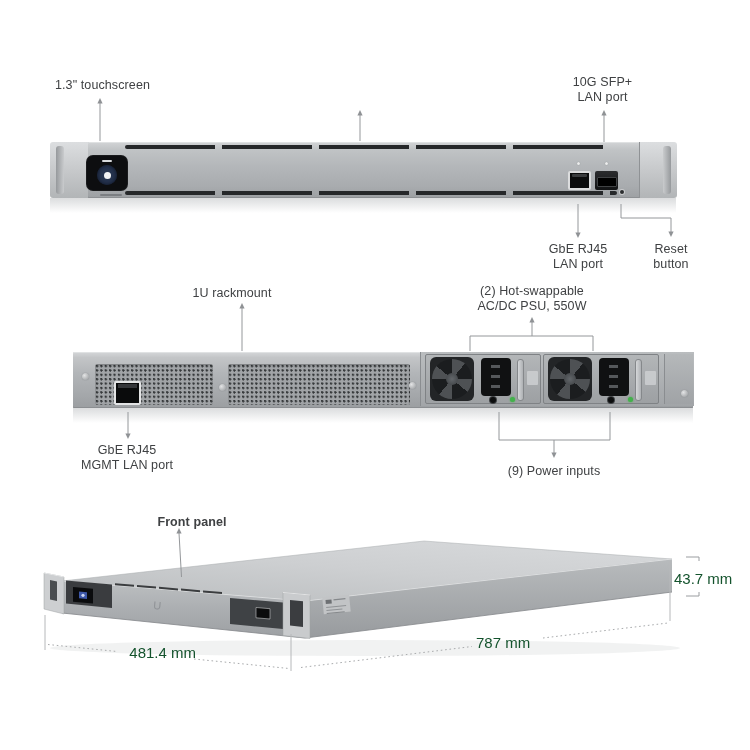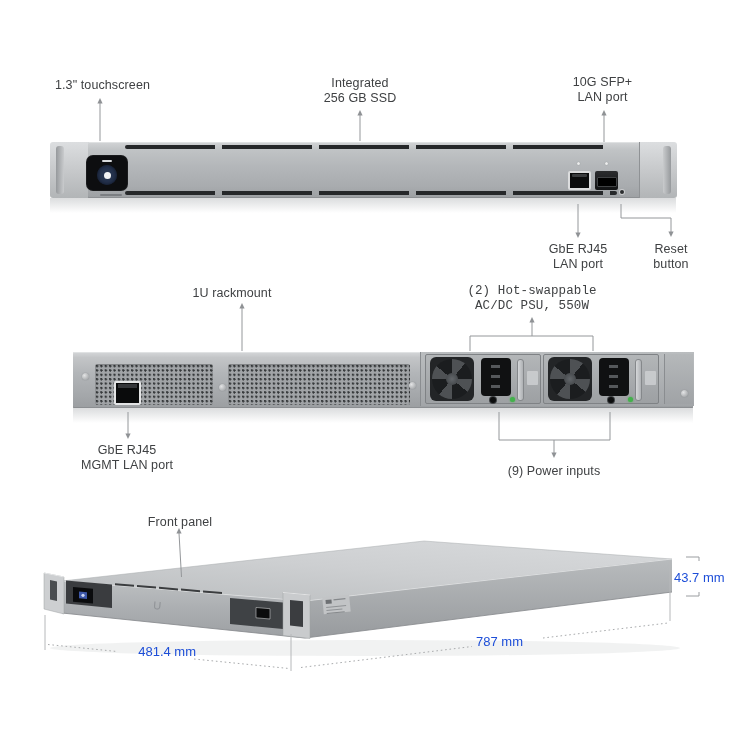--- a/index.html
+++ b/index.html
@@ -1,20 +1,20 @@
 <!DOCTYPE html>
 <html><head>
 <meta charset="utf-8">
 <style>
   html,body{margin:0;padding:0;background:#fff;}
   .canvas{position:relative;width:750px;height:750px;background:#ffffff;overflow:hidden;
           font-family:"Liberation Sans",sans-serif;}
   .label{position:absolute;color:#3f4143;font-size:12.5px;line-height:1.2;text-align:center;letter-spacing:.1px;}
   .label span{display:block;}
-  .dim{position:absolute;color:#1d4ed8;font-size:13px;}
+  .dim{position:absolute;color:#14532d;font-size:15px;}
 
   
   .front-device{position:absolute;left:50px;top:142px;width:626px;height:56px;}
   .fd-chassis{position:absolute;left:38px;top:0;width:552px;height:56px;border-radius:1px;
       background:linear-gradient(180deg,#d2d4d6 0%,#c0c3c5 14%,#b3b6b9 45%,#a9acaf 78%,#9da0a3 100%);
       box-shadow:inset 0 -1px 0 #8d9093, inset 0 1px 0 #dfe1e2;}
   .ear{position:absolute;top:0;width:38px;height:56px;
       background:linear-gradient(180deg,#dcdee0,#c5c7c9 55%,#b2b5b7);}
   .ear.left{left:0;border-right:1px solid #8f9295;border-radius:3px 0 0 3px;}
   .ear.right{left:589px;width:37px;border-left:1px solid #8f9295;border-radius:0 3px 3px 0;}
@@ -260,51 +260,47 @@
       <div class="end-cap">
         <div class="screw" style="left:16px;top:36px;"></div>
       </div>
     </div>
     <div class="reflect"></div>
   </div>
 
   <div class="label" style="left:45px;top:78px;width:115px;">
     <span>1.3" touchscreen</span>
   </div>
-  <div class="label" style="left:300px;top:76px;width:120px;">
-    <span>Integrated</span>
-    <span>256 GB SSD</span>
-  </div>
   <div class="label" style="left:545px;top:75px;width:115px;">
     <span>10G SFP+</span>
     <span>LAN port</span>
   </div>
   <div class="label" style="left:520px;top:242px;width:116px;">
     <span>GbE RJ45</span>
     <span>LAN port</span>
   </div>
   <div class="label" style="left:625px;top:242px;width:92px;">
     <span>Reset</span>
     <span>button</span>
   </div>
   <div class="label" style="left:162px;top:286px;width:140px;">
     <span>1U rackmount</span>
   </div>
-  <div class="label" style="left:452px;top:284px;width:160px;font-family:Liberation Mono, monospace;">
+  <div class="label" style="left:452px;top:284px;width:160px;">
     <span>(2) Hot-swappable</span>
     <span>AC/DC PSU, 550W</span>
   </div>
   <div class="label" style="left:57px;top:443px;width:140px;">
     <span>GbE RJ45</span>
     <span>MGMT LAN port</span>
   </div>
   <div class="label" style="left:484px;top:464px;width:140px;">
     <span>(9) Power inputs</span>
   </div>
-  <div class="label" style="left:120px;top:515px;width:120px;">
+  <div class="label" style="left:132px;top:515px;width:120px;font-weight:bold;">
     <span>Front panel</span>
   </div>
 
   <div class="dim" style="left:118px;top:644px;width:78px;text-align:right;">
     <span>481.4 mm</span>
   </div>
   <div class="dim" style="left:476px;top:634px;width:64px;text-align:left;">
     <span>787 mm</span>
   </div>
   <div class="dim" style="left:674px;top:570px;width:60px;text-align:left;">

